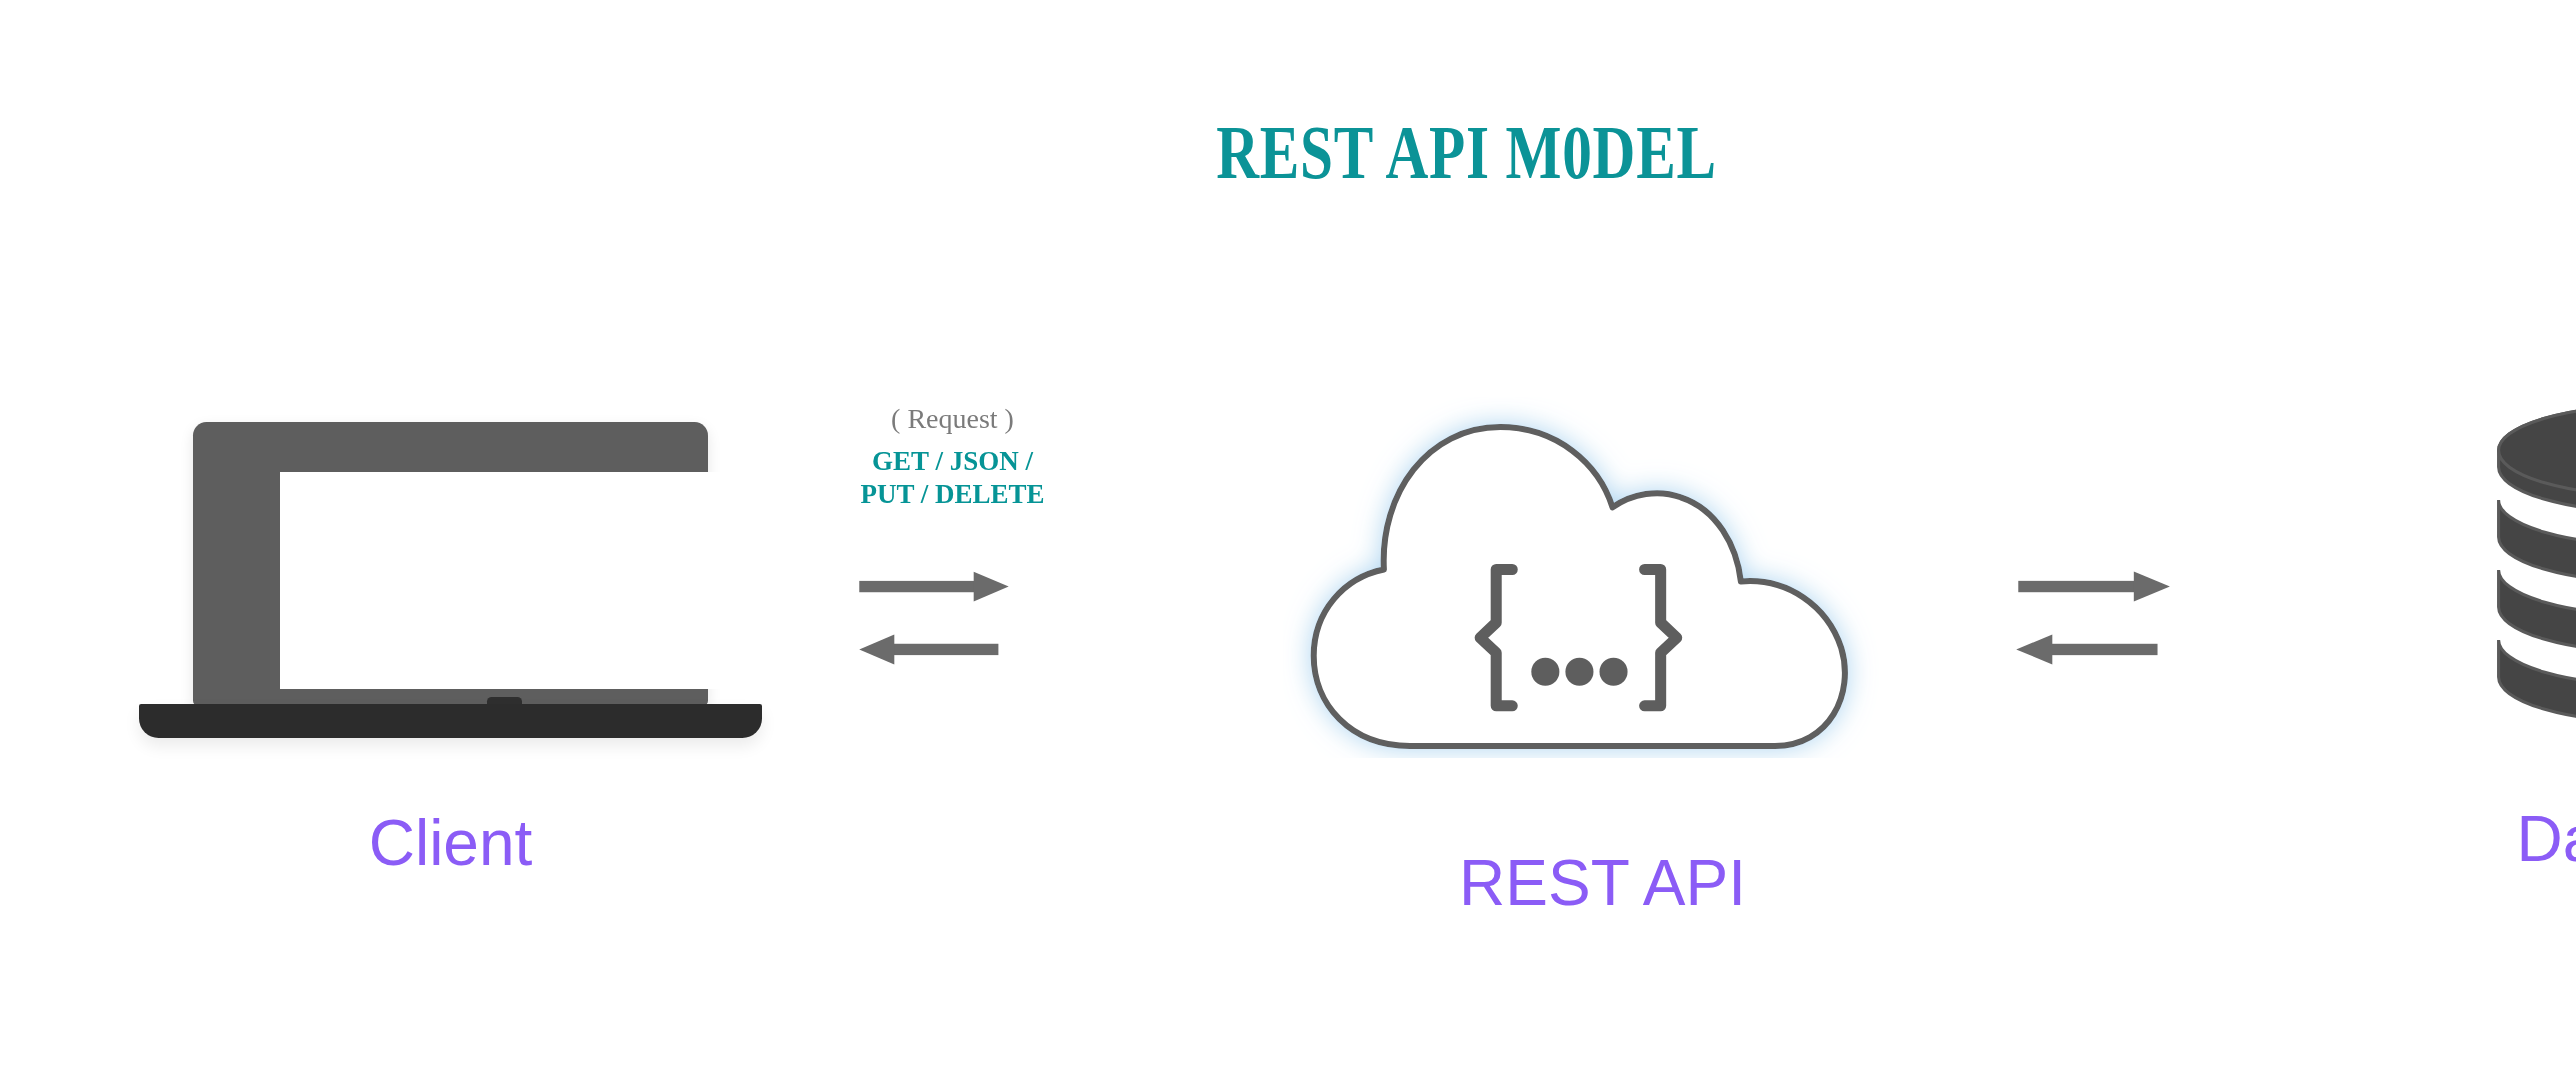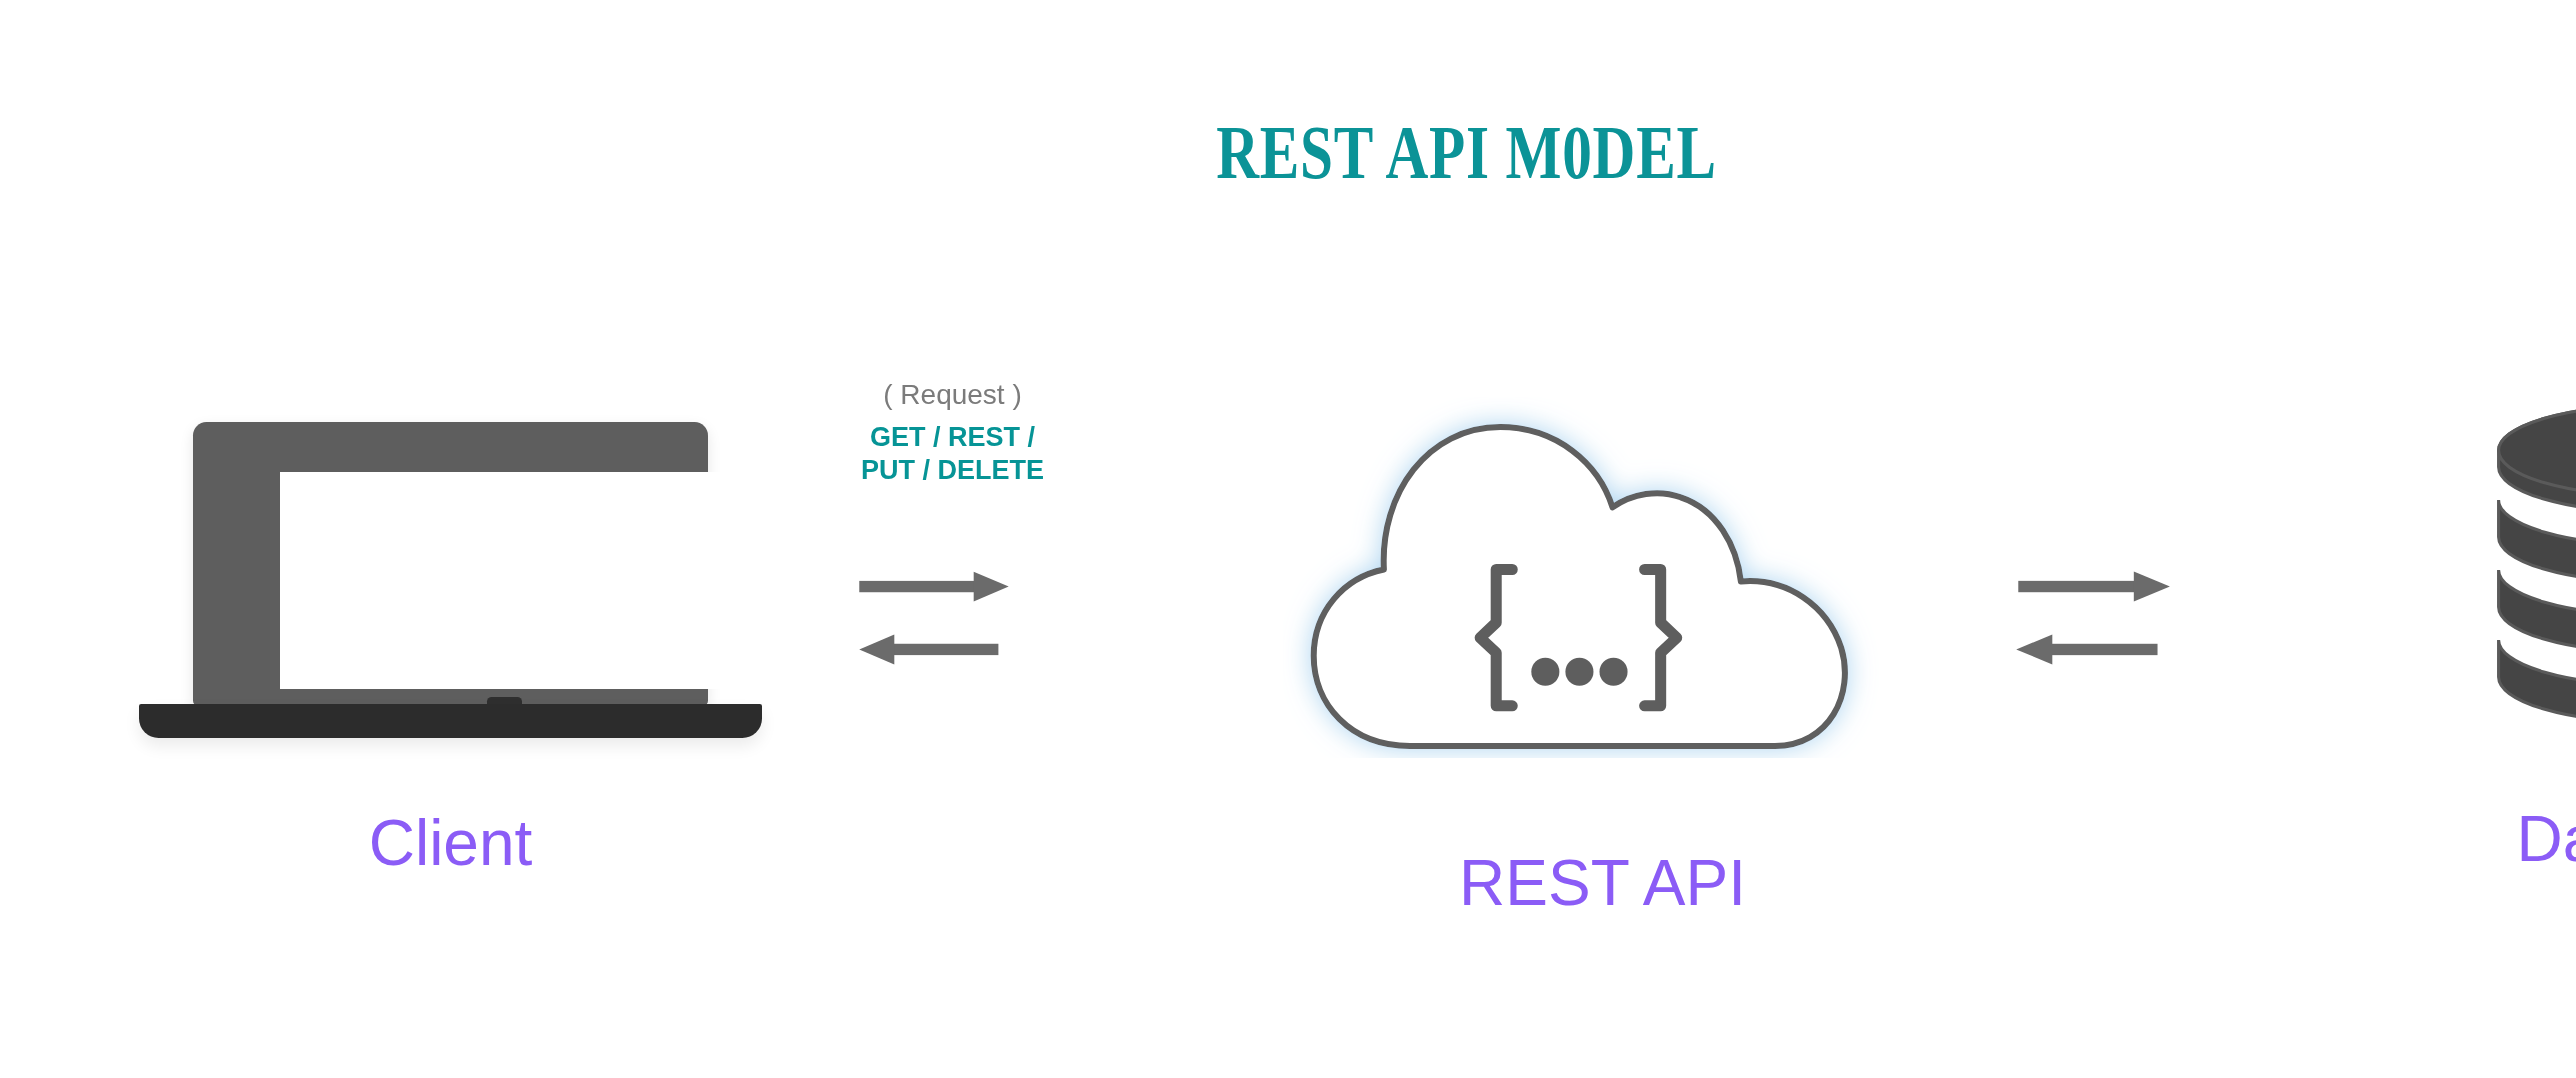--- a/index.html
+++ b/index.html
@@ -130,21 +130,21 @@
   #left-arrows  { left: 850px; top: 556px; width: 371px; height: 124px; }
   #right-arrows { left: 2009px; top: 556px; width: 361px; height: 124px; }
 
   
   .edge-label-stack {
     position: absolute;
     width: 319px;
     text-align: center;
     line-height: 1.22;
   }
-  #request-labels  { left: 793px; top: 378px; }
+  #request-labels  { left: 793px; top: 402px; font-family: Liberation Serif, serif; }
   #response-labels { left: 793px; top: 685px; }
 
   .label-paren {
     color: #7b7b7b;
     font-size: 28px;
     font-weight: 400;
     white-space: nowrap;
   }
   .label-verb {
     color: #069496;
@@ -168,21 +168,21 @@
         <div id="laptop-trackpad-notch"></div>
       </div>
       <div id="laptop-base"></div>
     </div>
   </div>
   <div class="node-label" id="client-label">Client</div>
 
   <div class="edge-label-stack" id="request-labels">
     <div class="label-paren">( Request )</div>
     <div class="gap-sm"></div>
-    <div class="label-verb">GET / REST /</div>
+    <div class="label-verb">GET / JSON /</div>
     <div class="label-verb">PUT / DELETE</div>
   </div>
 
   <div class="arrow-group" id="left-arrows">
     <svg class="arrow-svg" width="371" height="124" viewBox="0 0 720 240" xmlns="http://www.w3.org/2000/svg">
 
       <g>
         <rect x="18" y="48" width="250" height="22" fill="#6b6b6b"></rect>
         <polygon points="240,30 308,59 240,88" fill="#6b6b6b"></polygon>
       </g>

